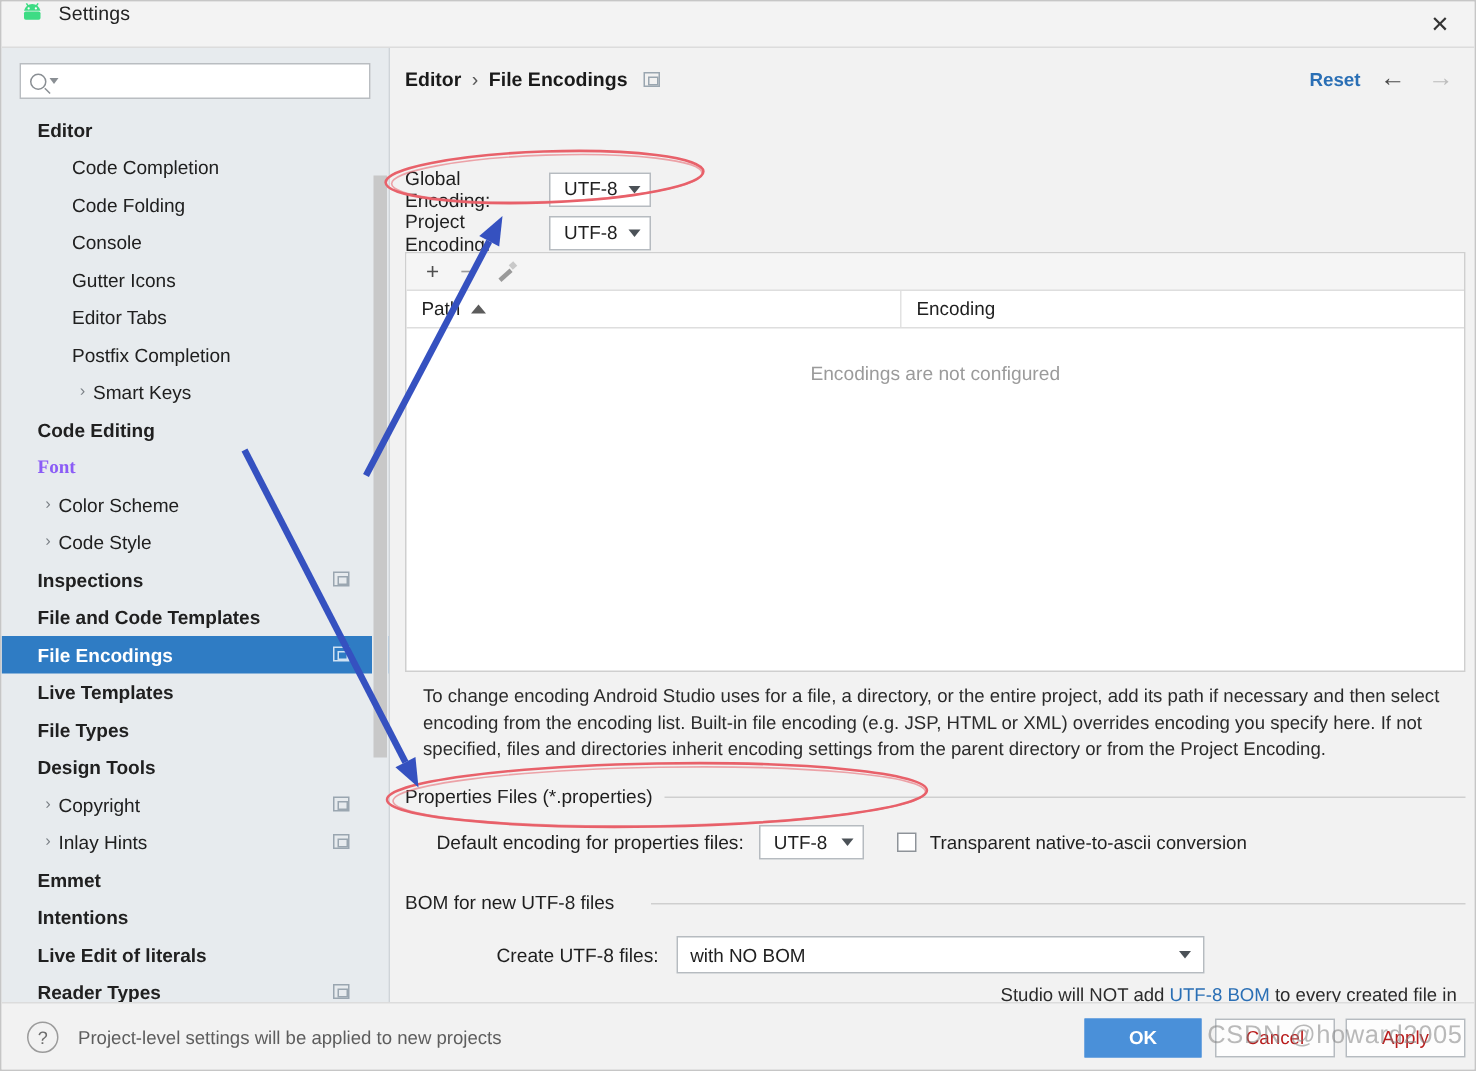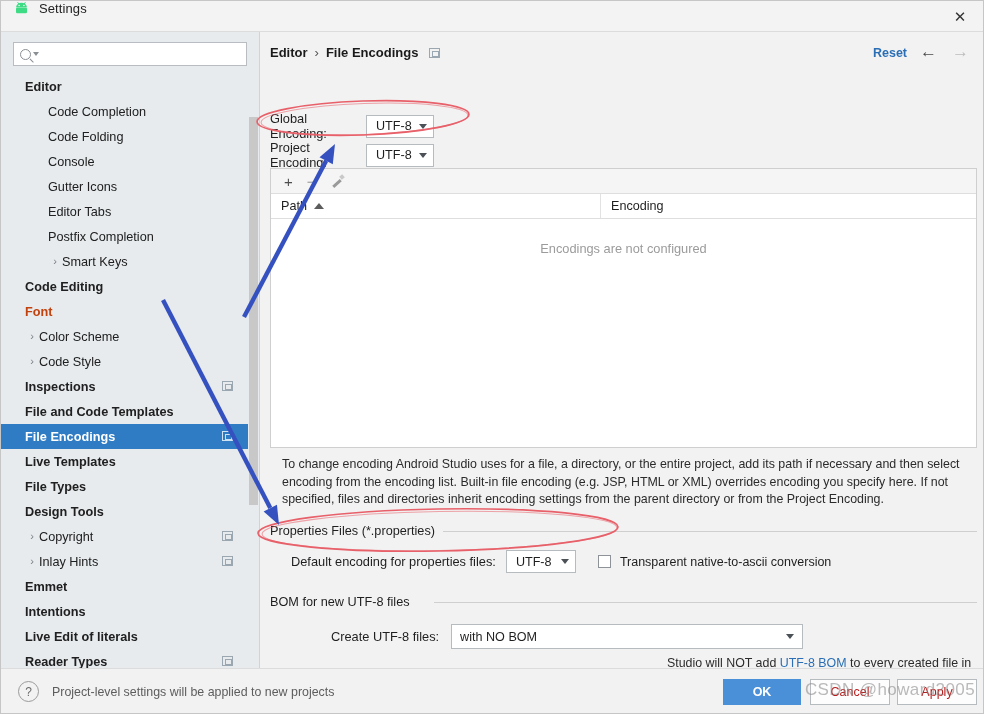--- a/index.html
+++ b/index.html
@@ -94,21 +94,21 @@
     width: 14px; flex: none; color: #7b8086;
     font-size: 11px; line-height: 1; margin-left: -14px;
     text-align: center;
   }
   .tree-item .lbl { padding-left: 0; }
   .tree-item.lv0 { padding-left: 24px; font-weight: bold; }
   .tree-item.lv1 { padding-left: 47px; }
   .tree-item.lv1-tw { padding-left: 61px; }
   .tree-item.lv0-tw { padding-left: 38px; }
   .tree-item.selected { background: #2f7cc4; color: #fff; }
-  .tree-item.link { color: #c2410c; }
+  .tree-item.link { color: #8b5cf6; font-family: Liberation Serif, serif; }
   .cfg-ico {
     position: absolute; right: 26px; top: 7px;
     width: 11px; height: 10px;
     border: 1px solid #9aa6b0;
     background: #e7ebee;
   }
   .cfg-ico::after {
     content: ""; position: absolute; left: 2px; top: 2px;
     width: 5px; height: 4px; border: 1px solid #9aa6b0;
   }

